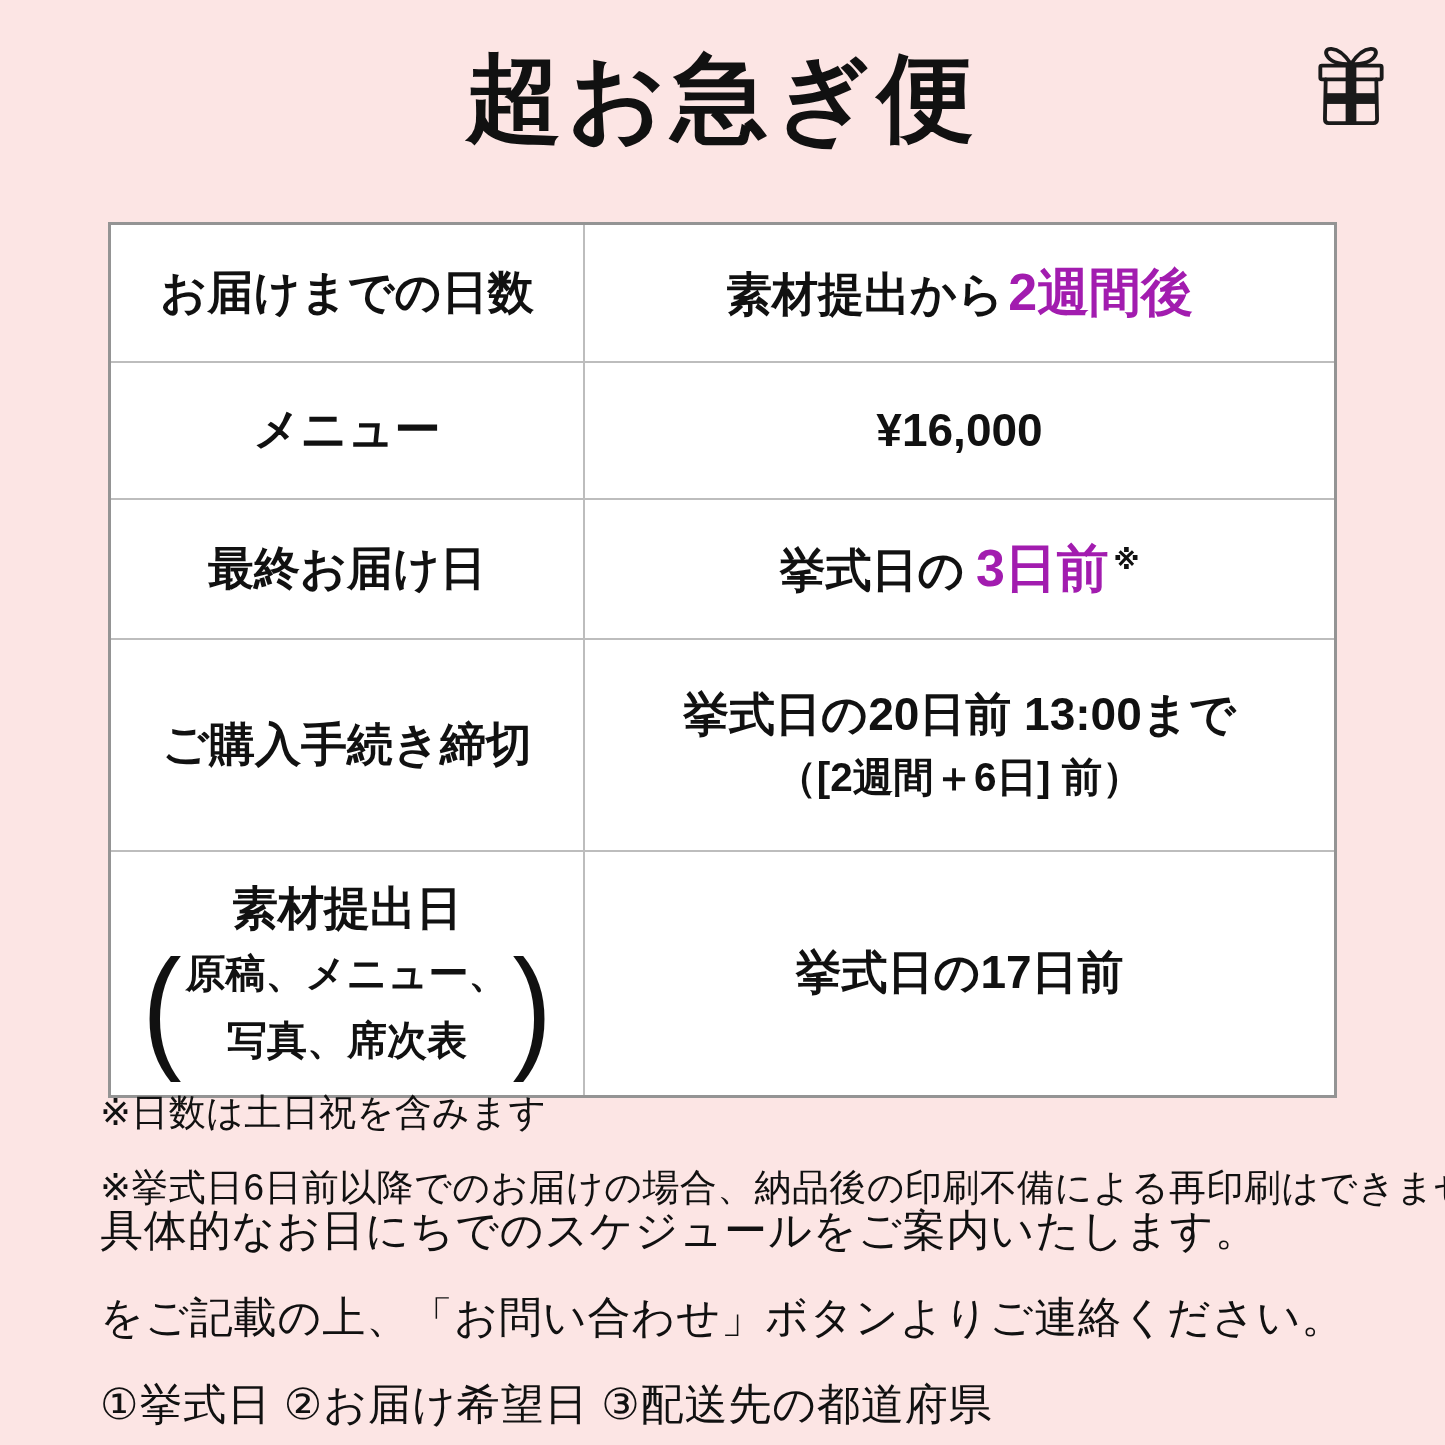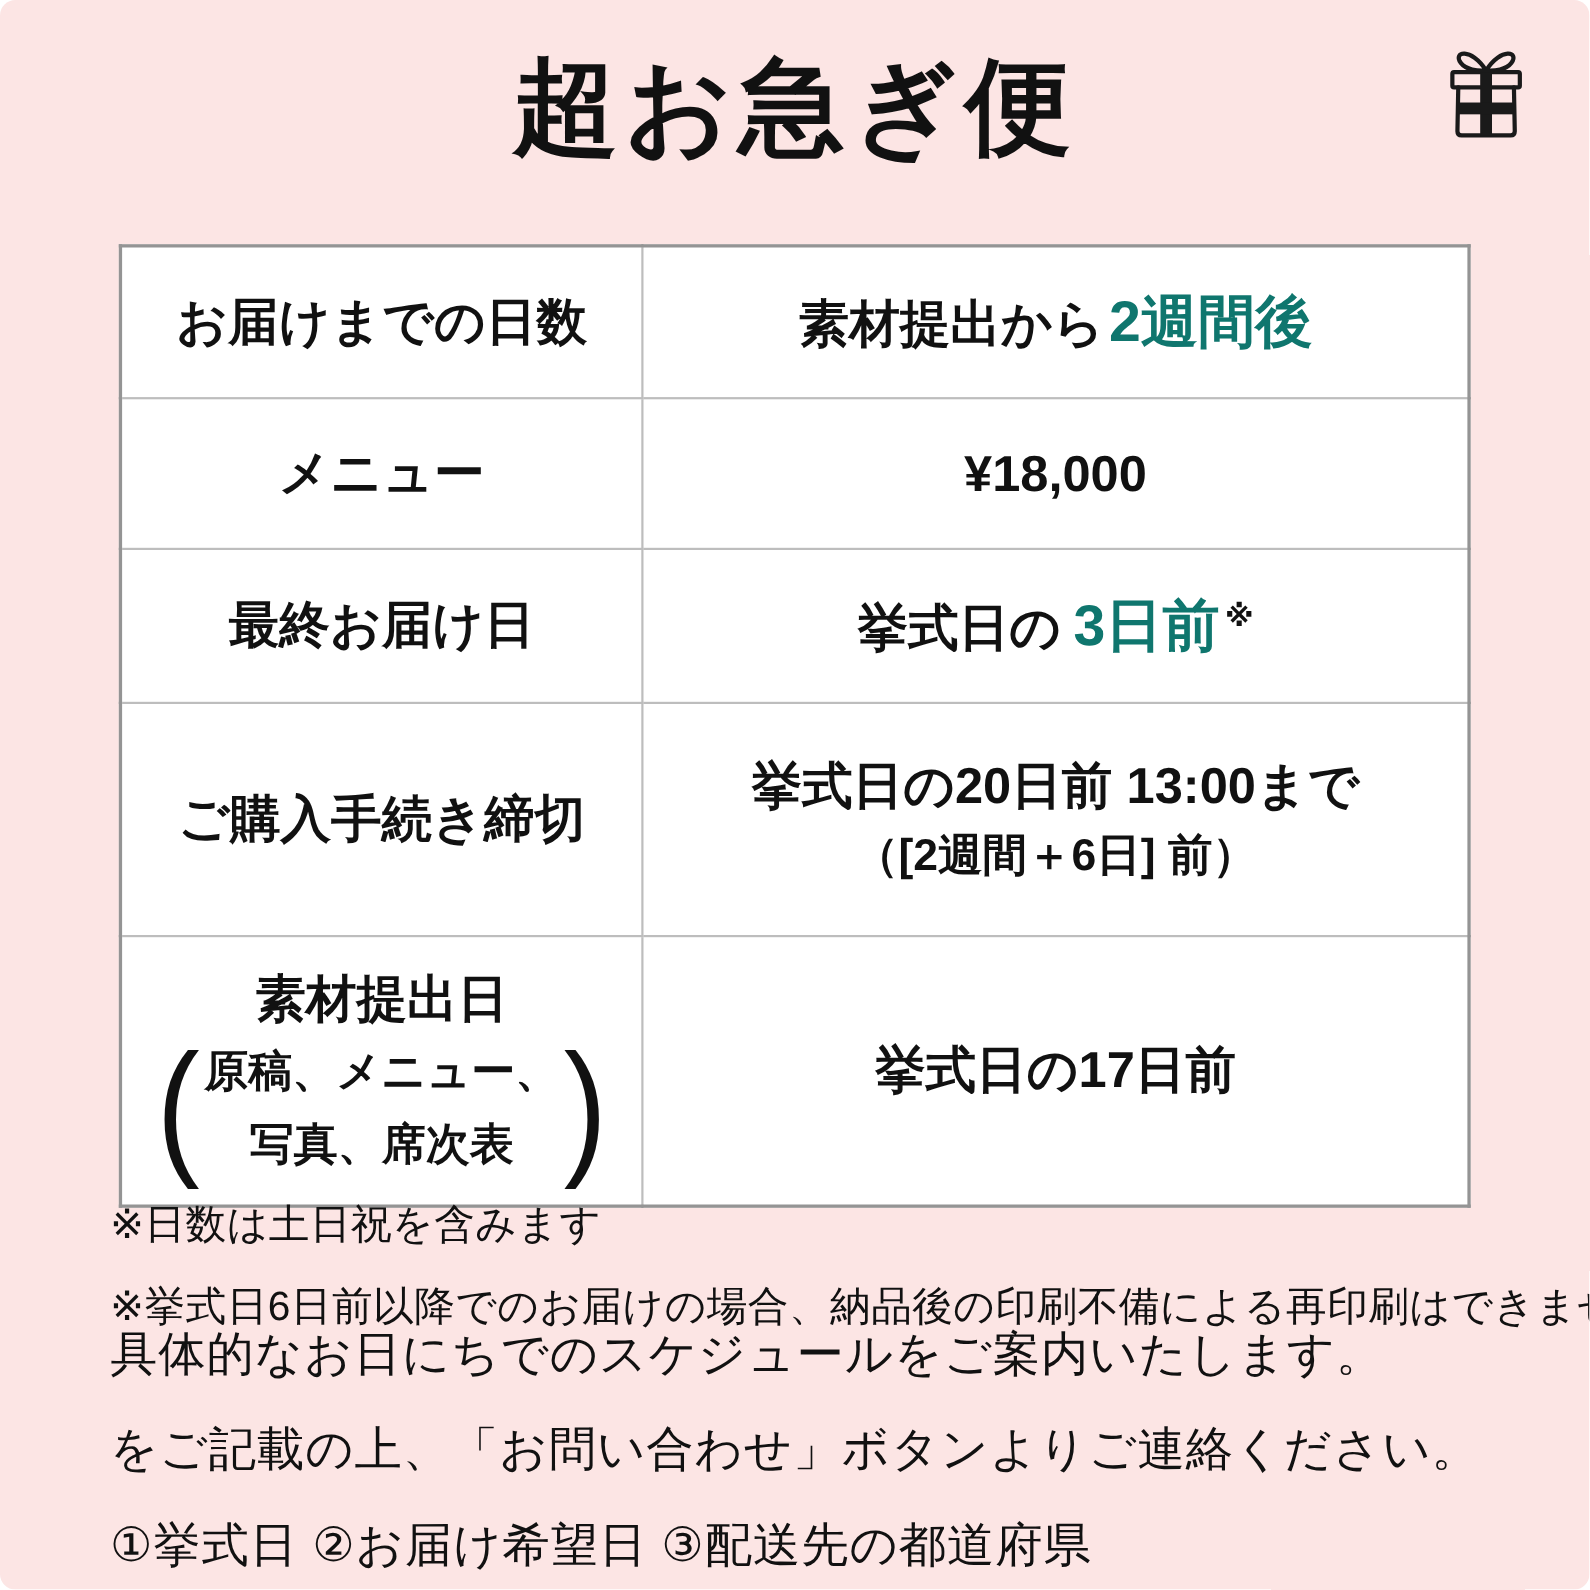--- a/index.html
+++ b/index.html
@@ -3,21 +3,20 @@
 <meta charset="utf-8">
 <style>
   html,body{margin:0;padding:0;}
   .canvas{
     position:relative;
     width:1445px;height:1445px;
     background:#FCE5E4;
     font-family:"Liberation Sans","DejaVu Sans",sans-serif;
     color:#111111;
     overflow:hidden;
-    border-radius:14px;
   }
   .page-title{
     position:absolute;top:38px;left:0;width:100%;
     text-align:center;
     font-size:96px;font-weight:800;letter-spacing:0.06em;
     line-height:1.25;color:#111;
   }
   .gift-icon{
     position:absolute;top:36px;right:48px;
     width:92px;height:96px;
@@ -38,21 +37,21 @@
     padding:0 10px;
     color:#111;
   }
   td.label-cell{width:452px;}
   tr.r1{height:138px;}
   tr.r2{height:137px;}
   tr.r3{height:140px;}
   tr.r4{height:212px;}
   tr.r5{height:246px;}
   .highlight{
-    color:#0f766e;
+    color:#a21caf;
     font-size:1.13em;
     margin-left:0.08em;
   }
   .hl-gap{margin-left:0.22em;}
   .footnote-mark{
     font-size:0.58em;font-weight:600;color:#111;
     vertical-align:super;margin-left:0.18em;
   }
   .value-line2{
     font-size:0.88em;font-weight:600;margin-top:4px;
@@ -104,21 +103,21 @@
   <table class="info">
     <tbody>
         <tr class="r1">
       <td class="label-cell">お届けまでの日数</td>
       <td>
         <span>素材提出から</span><span class="highlight">2週間後</span>
       </td>
     </tr>
     <tr class="r2">
       <td class="label-cell">メニュー</td>
-      <td>¥18,000</td>
+      <td>¥16,000</td>
     </tr>
     <tr class="r3">
       <td class="label-cell">最終お届け日</td>
       <td>
         <span>挙式日の</span><span class="highlight hl-gap">3日前</span><span class="footnote-mark">※</span>
       </td>
     </tr>
     <tr class="r4">
       <td class="label-cell">ご購入手続き締切</td>
       <td>

